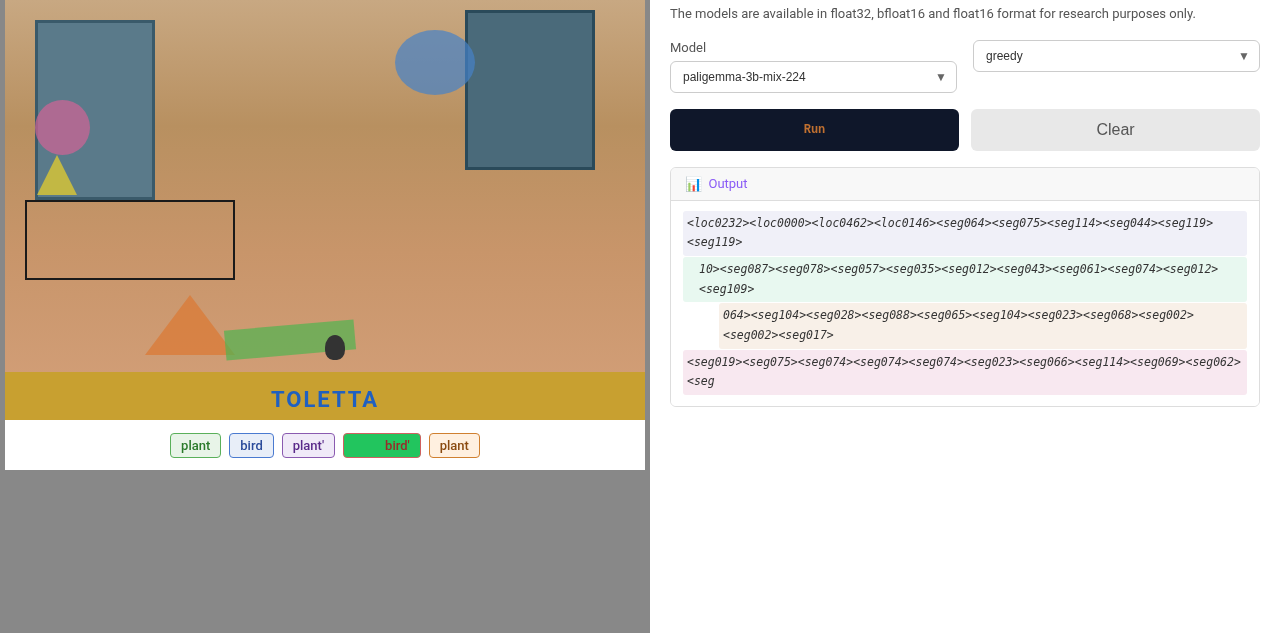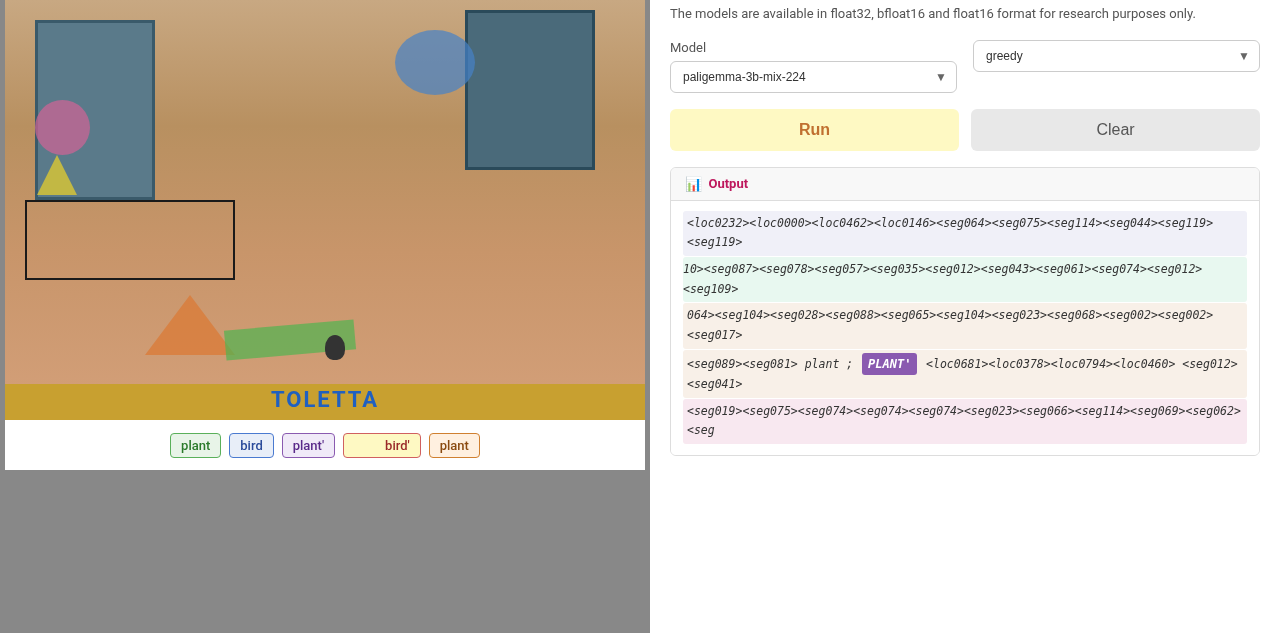--- a/index.html
+++ b/index.html
@@ -62,21 +62,21 @@
       width: 210px;
       height: 80px;
       border: 2px solid #1a1a1a;
       background: transparent;
     }
     .sign-bar {
       position: absolute;
       bottom: 0;
       left: 0;
       right: 0;
-      height: 36px;
+      height: 48px;
       background: #c8a030;
     }
     .sign-text {
       position: absolute;
       bottom: 8px;
       left: 50%;
       transform: translateX(-50%);
       font-size: 22px;
       font-weight: bold;
       color: #2060c0;
@@ -159,21 +159,21 @@
     .legend-badge {
       padding: 4px 10px;
       border-radius: 4px;
       font-size: 13px;
       font-weight: 500;
       border: 1.5px solid;
     }
     .badge-plant { background: #e8f4e8; color: #2a7a2a; border-color: #5ab05a; }
     .badge-bird { background: #e8eef8; color: #2a4a9a; border-color: #4a7ad0; }
     .badge-plant2 { background: #f0eaf8; color: #5a2a8a; border-color: #8a5ab0; }
-    .badge-bird2 { background: #fef9c3; color: #9a2a2a; border-color: #d06060; padding-left: 41px; }
+    .badge-bird2 { background: #22c55e; color: #9a2a2a; border-color: #d06060; padding-left: 41px; }
     .badge-plant3 { background: #fff0e0; color: #8a4a10; border-color: #d08030; }
 
     
     .right-panel {
       flex: 1;
       padding: 0 20px 20px 20px;
       display: flex;
       flex-direction: column;
       overflow-y: auto;
       background: #fff;
@@ -223,27 +223,28 @@
       font-size: 12px;
     }
     .buttons-row {
       display: flex;
       gap: 12px;
       margin-bottom: 16px;
     }
     .btn-run {
       flex: 1;
       padding: 12px;
-      background: #fef9c3;
+      background: #0f172a;
       border: none;
       border-radius: 6px;
-      font-size: 16px;
+      font-size: 12px;
       font-weight: 600;
       color: #c07030;
       cursor: pointer;
+      font-family: Liberation Mono, monospace;
     }
     .btn-clear {
       flex: 1;
       padding: 12px;
       background: #e8e8e8;
       border: none;
       border-radius: 6px;
       font-size: 16px;
       font-weight: 400;
       color: #555;
@@ -261,22 +262,22 @@
       border-bottom: 1px solid #ddd;
       background: #f8f8f8;
     }
     .output-icon {
       font-size: 14px;
       margin-right: 6px;
       color: #666;
     }
     .output-tab-label {
       font-size: 13px;
-      font-weight: 700;
-      color: #be185d;
+      font-weight: 400;
+      color: #8b5cf6;
     }
     .output-content {
       padding: 10px 12px;
       font-size: 12px;
       line-height: 1.6;
       background: #fff;
       max-height: 370px;
       overflow-y: auto;
     }
     .token {
@@ -290,22 +291,22 @@
       border-radius: 3px;
       font-size: 12px;
       font-weight: 700;
       margin: 0 2px;
     }
     .th-plant { background: #5ab05a; color: #fff; }
     .th-bird { background: #3a6ab0; color: #fff; }
     .th-plant2 { background: #8a5ab0; color: #fff; }
 
     .row-bg-1 { background: #f0f0f8; padding: 3px 4px; border-radius: 3px; margin-bottom: 1px; }
-    .row-bg-2 { background: #e8f8f0; padding: 3px 0; border-radius: 3px; margin-bottom: 1px; }
-    .row-bg-3 { background: #f8f0e8; padding: 3px 4px; border-radius: 3px; margin-bottom: 1px; }
+    .row-bg-2 { background: #e8f8f0; padding: 3px 16px; border-radius: 3px; margin-bottom: 1px; }
+    .row-bg-3 { background: #f8f0e8; padding: 3px 4px; border-radius: 3px; margin-bottom: 1px; margin-left: 36px; }
     .row-bg-4 { background: #f8e8f0; padding: 3px 4px; border-radius: 3px; margin-bottom: 1px; }
 
     .full-output-block {
       font-family: monospace;
       font-size: 11px;
       line-height: 1.7;
       font-style: italic;
     }
   </style>
 </head>
@@ -398,25 +399,20 @@
             <span class="token">&lt;loc0232&gt;&lt;loc0000&gt;&lt;loc0462&gt;&lt;loc0146&gt;&lt;seg064&gt;&lt;seg075&gt;&lt;seg114&gt;&lt;seg044&gt;&lt;seg119&gt;&lt;seg119&gt;</span>
           </div>
 
           <div class="row-bg-2">
             <span class="token">10&gt;&lt;seg087&gt;&lt;seg078&gt;&lt;seg057&gt;&lt;seg035&gt;&lt;seg012&gt;&lt;seg043&gt;&lt;seg061&gt;&lt;seg074&gt;&lt;seg012&gt;&lt;seg109&gt;</span>
           </div>
 
           <div class="row-bg-3">
             <span class="token">064&gt;&lt;seg104&gt;&lt;seg028&gt;&lt;seg088&gt;&lt;seg065&gt;&lt;seg104&gt;&lt;seg023&gt;&lt;seg068&gt;&lt;seg002&gt;&lt;seg002&gt;&lt;seg017&gt;</span>
           </div>
-          <div class="row-bg-3">
-            <span class="token">&lt;seg089&gt;&lt;seg081&gt; plant ; </span>
-            <span class="token-highlight th-plant2">PLANT'</span>
-            <span class="token"> &lt;loc0681&gt;&lt;loc0378&gt;&lt;loc0794&gt;&lt;loc0460&gt; &lt;seg012&gt;&lt;seg041&gt;</span>
-          </div>
 
           <div class="row-bg-4">
             <span class="token">&lt;seg019&gt;&lt;seg075&gt;&lt;seg074&gt;&lt;seg074&gt;&lt;seg074&gt;&lt;seg023&gt;&lt;seg066&gt;&lt;seg114&gt;&lt;seg069&gt;&lt;seg062&gt;&lt;seg</span>
           </div>
 
         </div>
       </div>
     </div>
   </div>
 </div>

